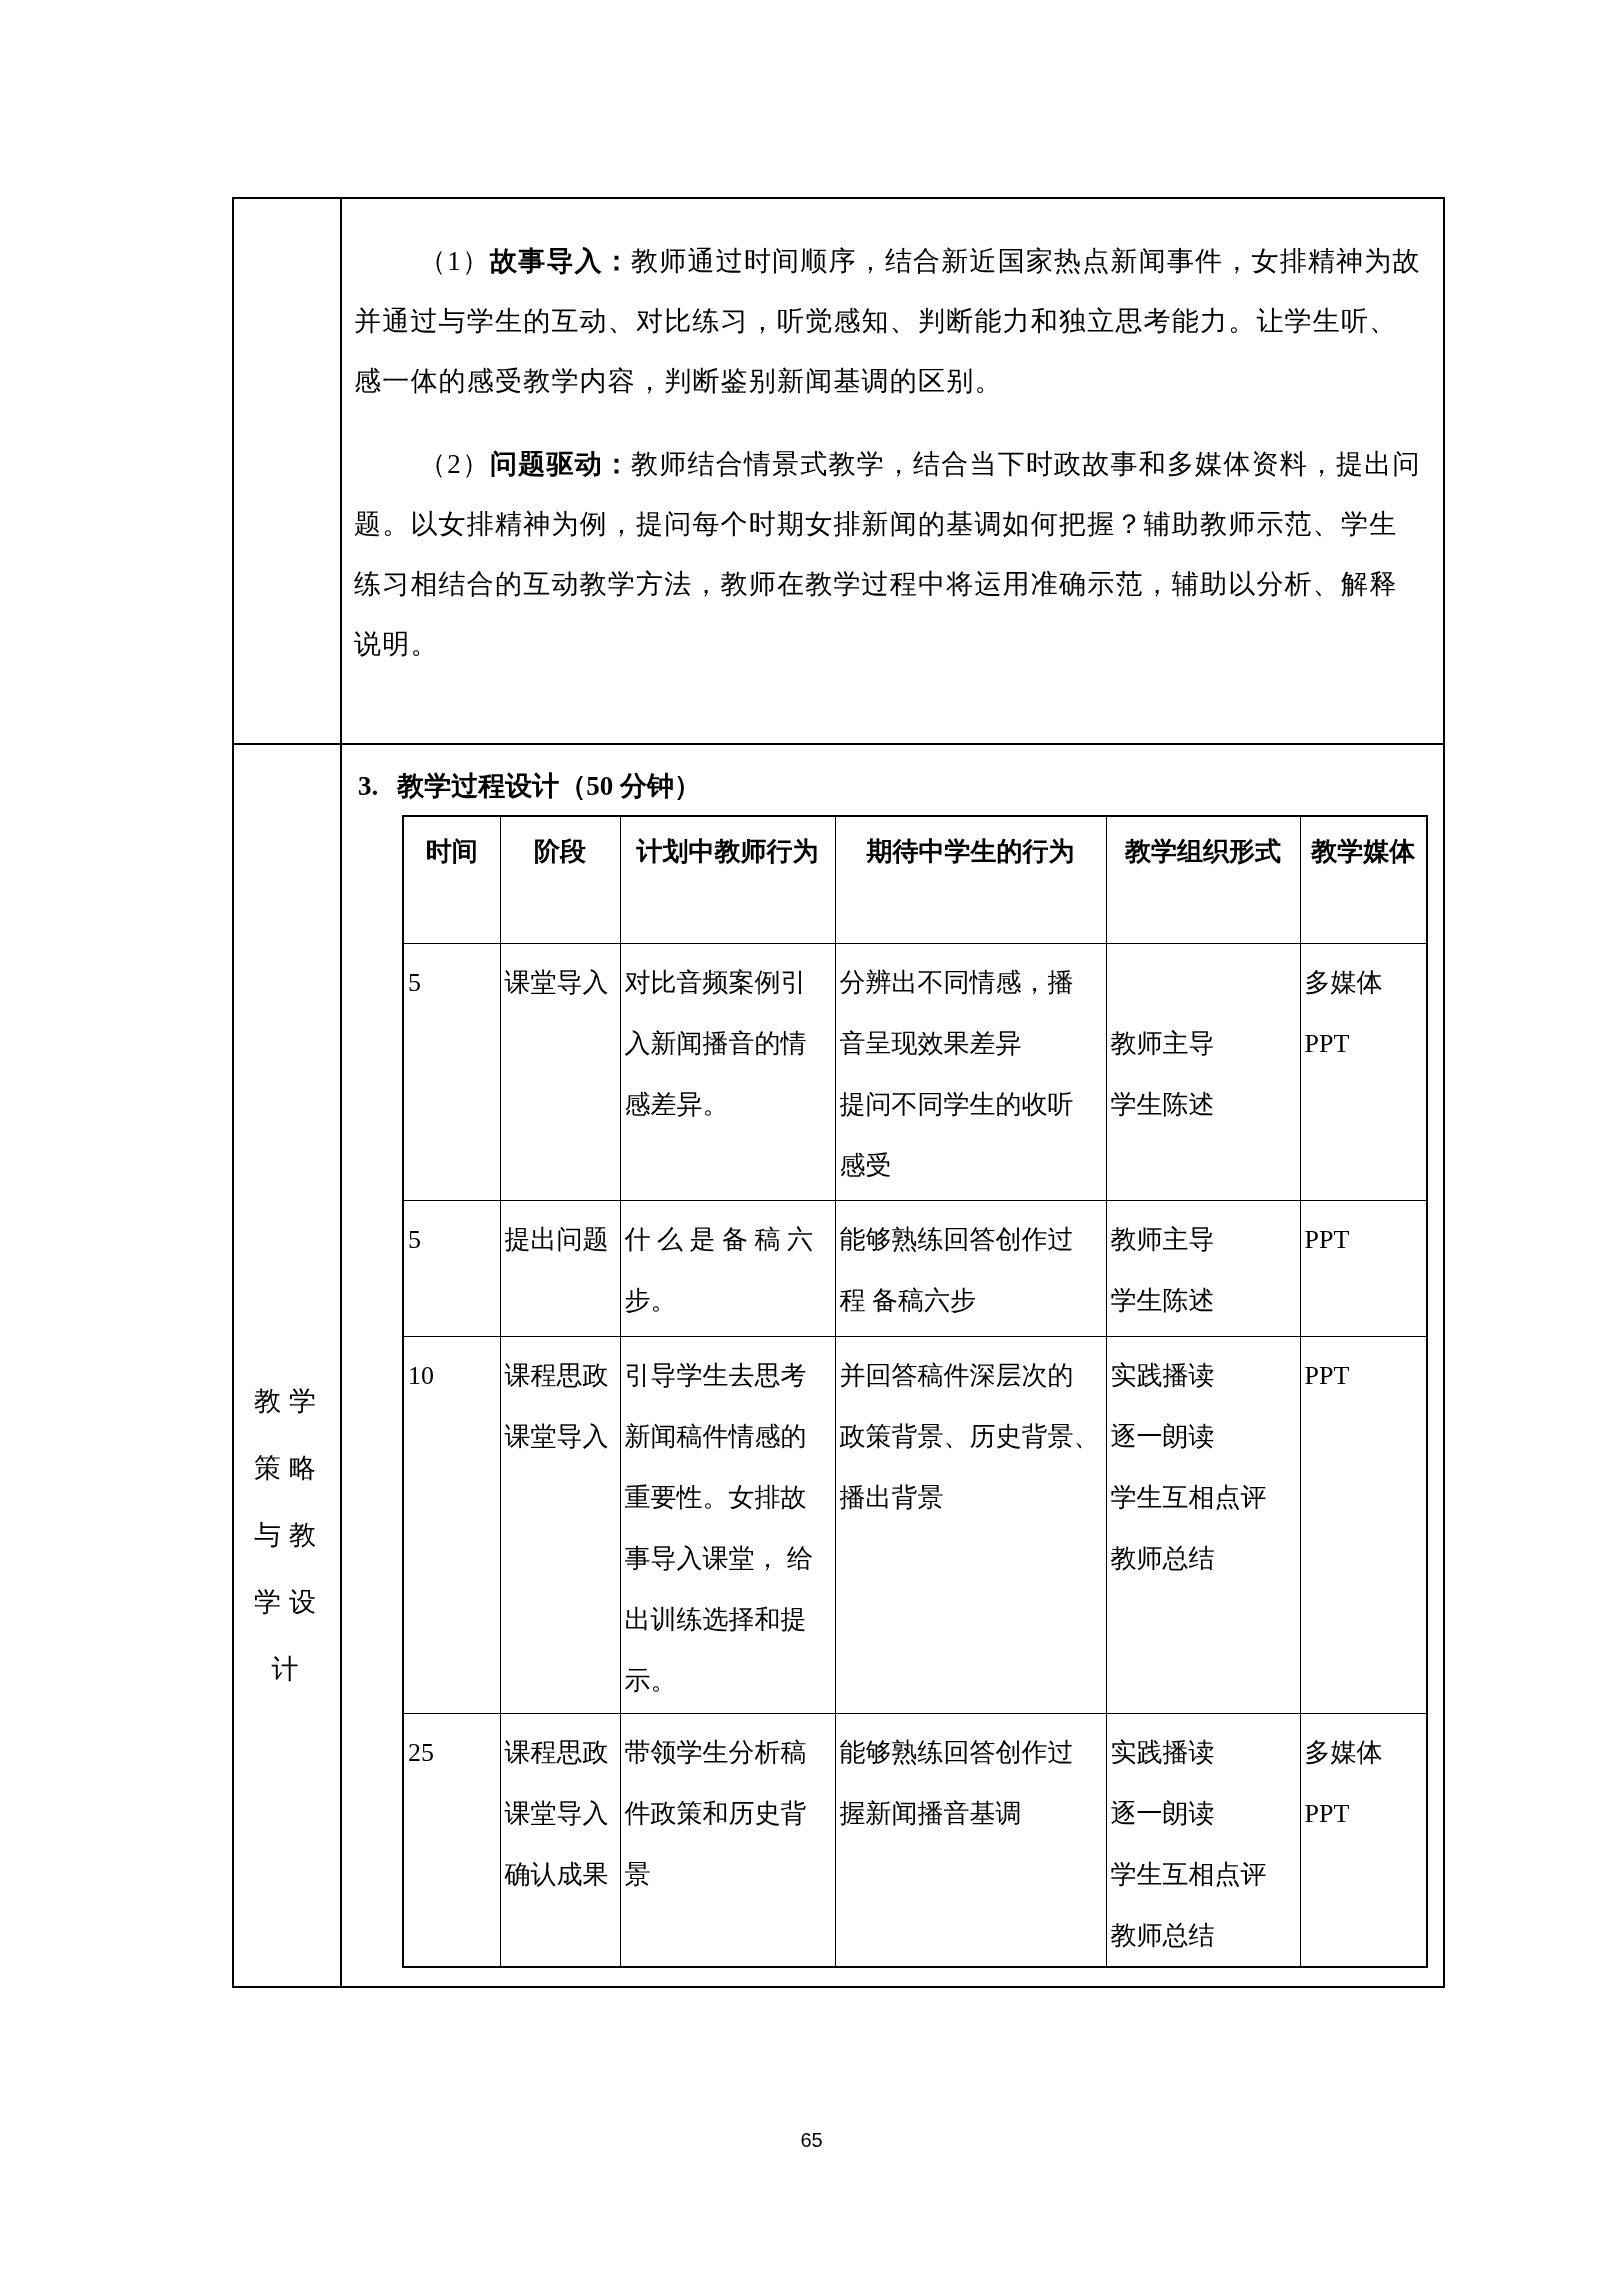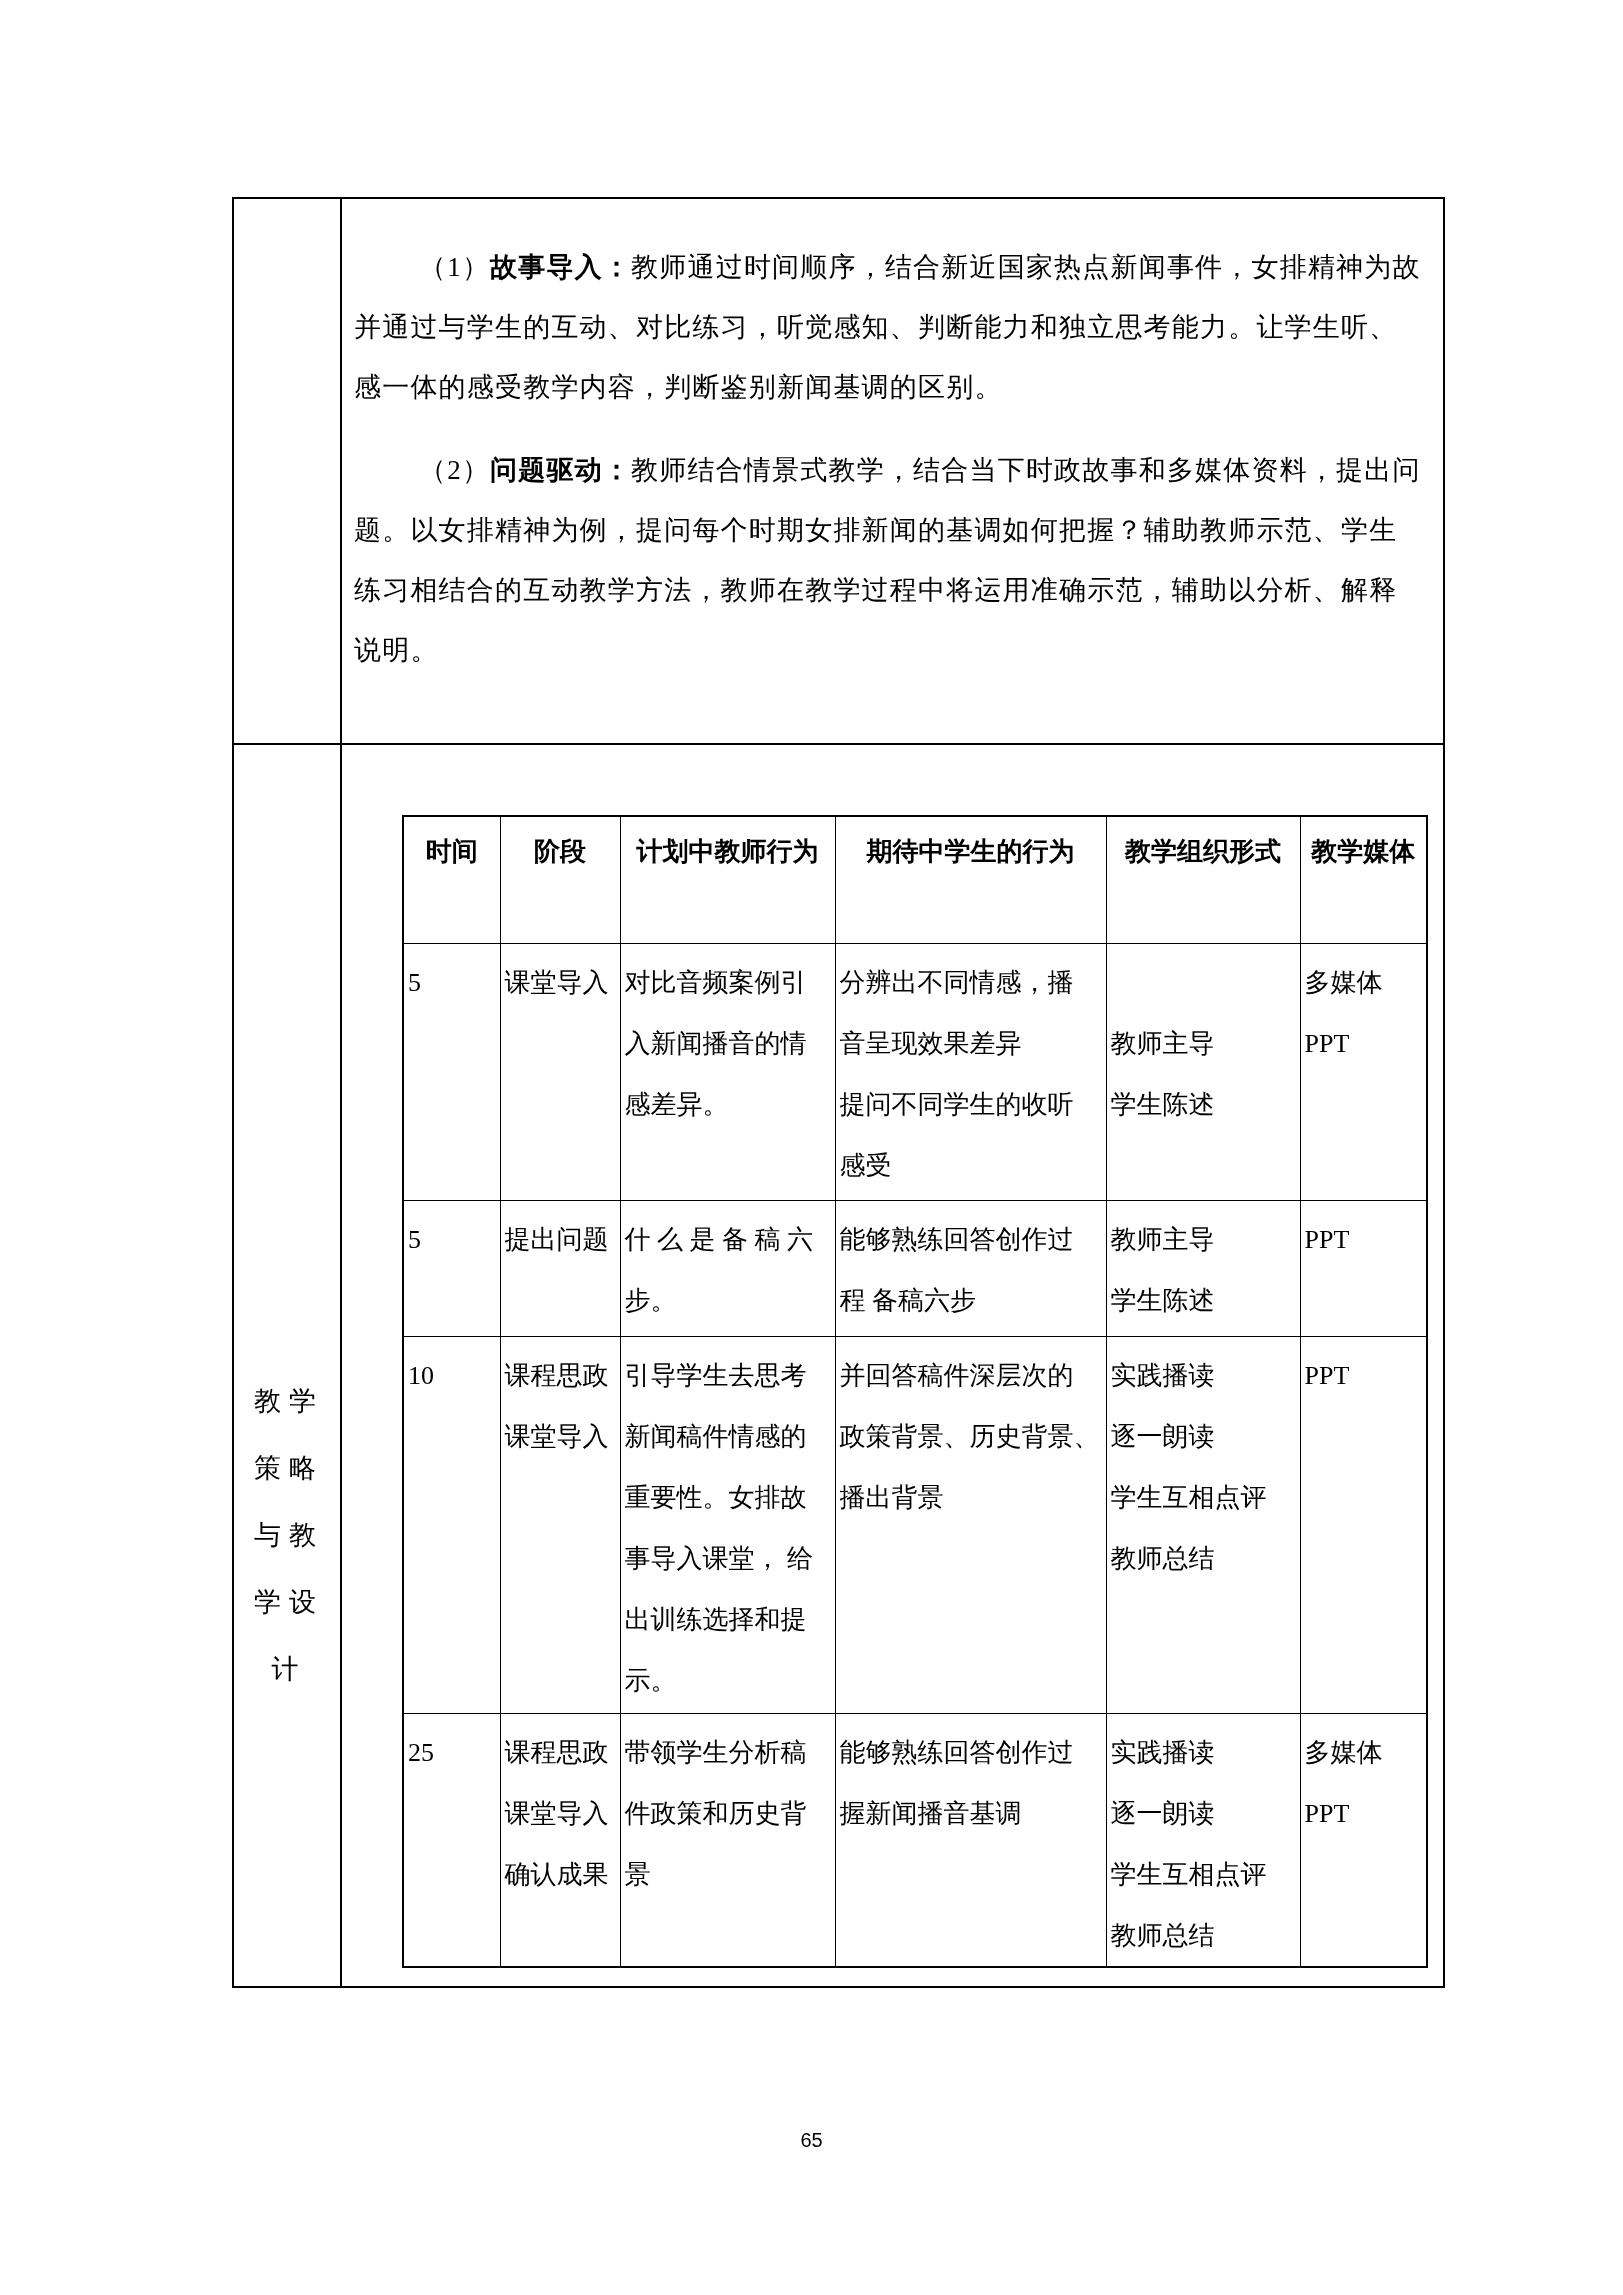--- a/index.html
+++ b/index.html
@@ -18,21 +18,21 @@
 
   
   .label-text{
     position:absolute;left:0;top:1169px;width:106px;
     text-align:center;font-size:27px;line-height:67px;
     letter-spacing:8px;padding-left:4px;box-sizing:border-box;
   }
 
   
   .paras{
-    position:absolute;left:120px;top:38px;width:1072px;
+    position:absolute;left:120px;top:32px;width:1072px;
     font-size:27px;line-height:60px;letter-spacing:1.2px;
   }
   .pline{white-space:nowrap;}
   .pline.indent{text-indent:65px;}
   .para-gap{margin-top:23px;}
   .b{font-weight:bold;}
 
   
   .heading{
     position:absolute;left:124px;top:557px;
@@ -90,20 +90,23 @@
           <div class="pline"><span>感一体的感受教学内容，判断鉴别新闻基调的区别。</span></div>
         </div>
         <div class="para para-gap">
           <div class="pline indent"><span>（2）</span><span class="b">问题驱动：</span><span>教师结合情景式教学，结合当下时政故事和多媒体资料，提出问</span></div>
           <div class="pline"><span>题。以女排精神为例，提问每个时期女排新闻的基调如何把握？辅助教师示范、学生</span></div>
           <div class="pline"><span>练习相结合的互动教学方法，教师在教学过程中将运用准确示范，辅助以分析、解释</span></div>
           <div class="pline"><span>说明。</span></div>
         </div>
       </div>
 
+    <div class="heading">
+      <span class="num">3.</span><span>教学过程设计（50 分钟）</span>
+    </div>
 
     <div class="tablewrap">
       <table class="inner">
         <colgroup>
           <col class="w0">
             <col class="w1">
             <col class="w2">
           <col class="w3">
             <col class="w4">
             <col class="w5">

